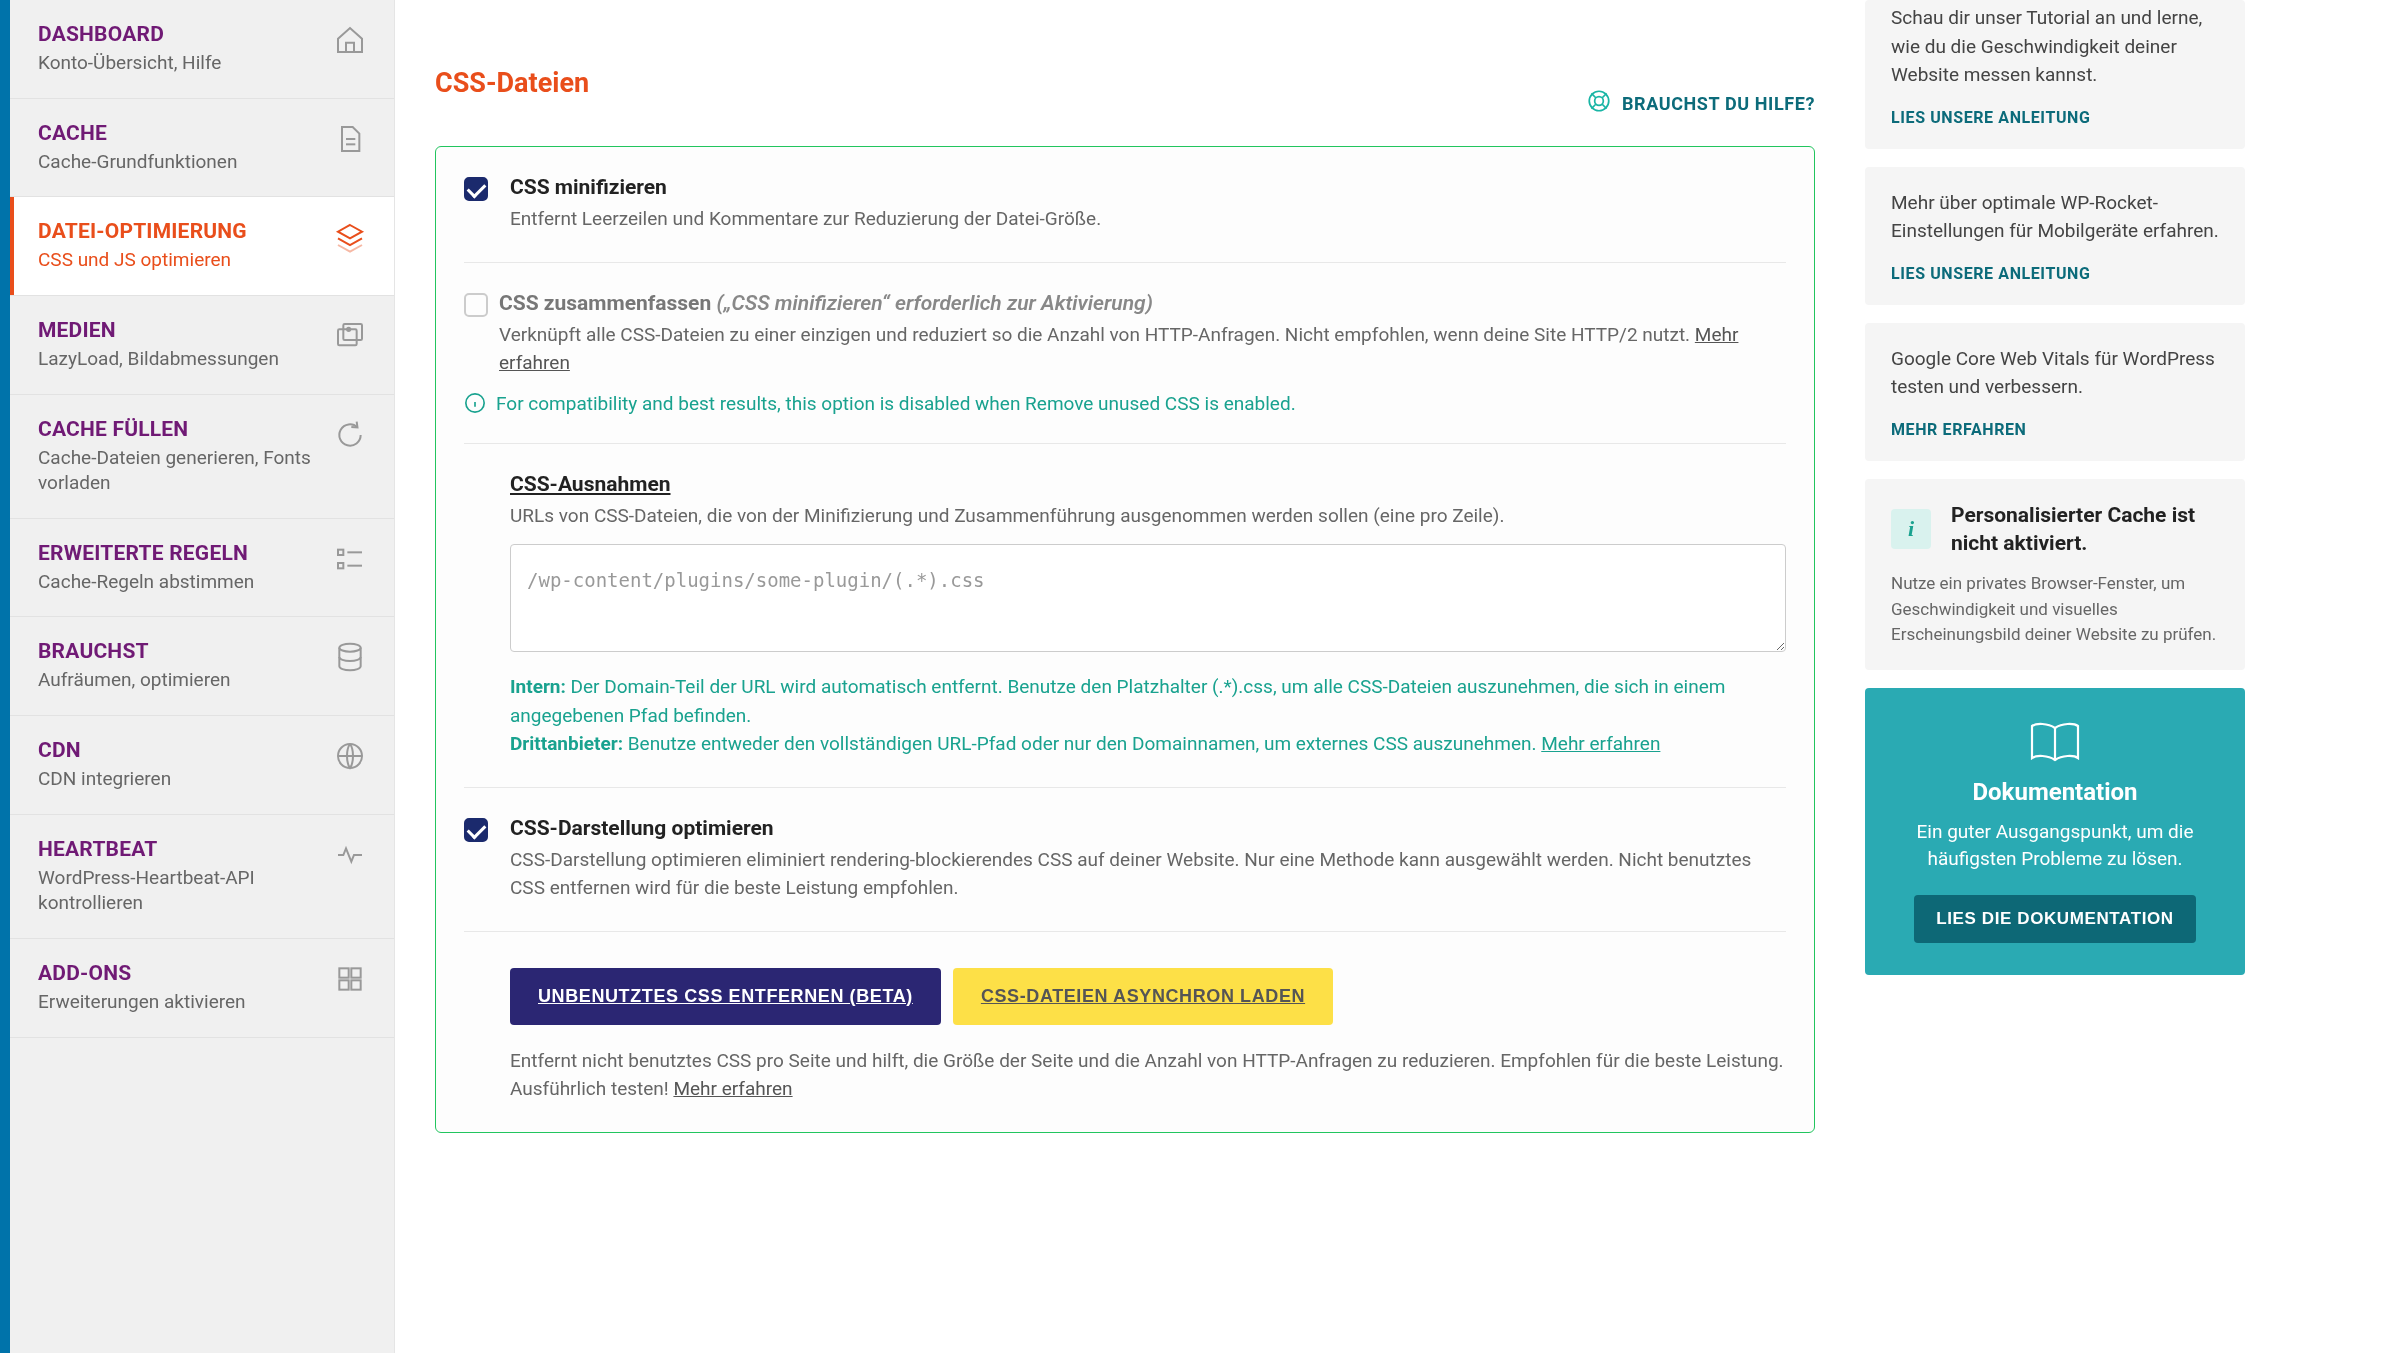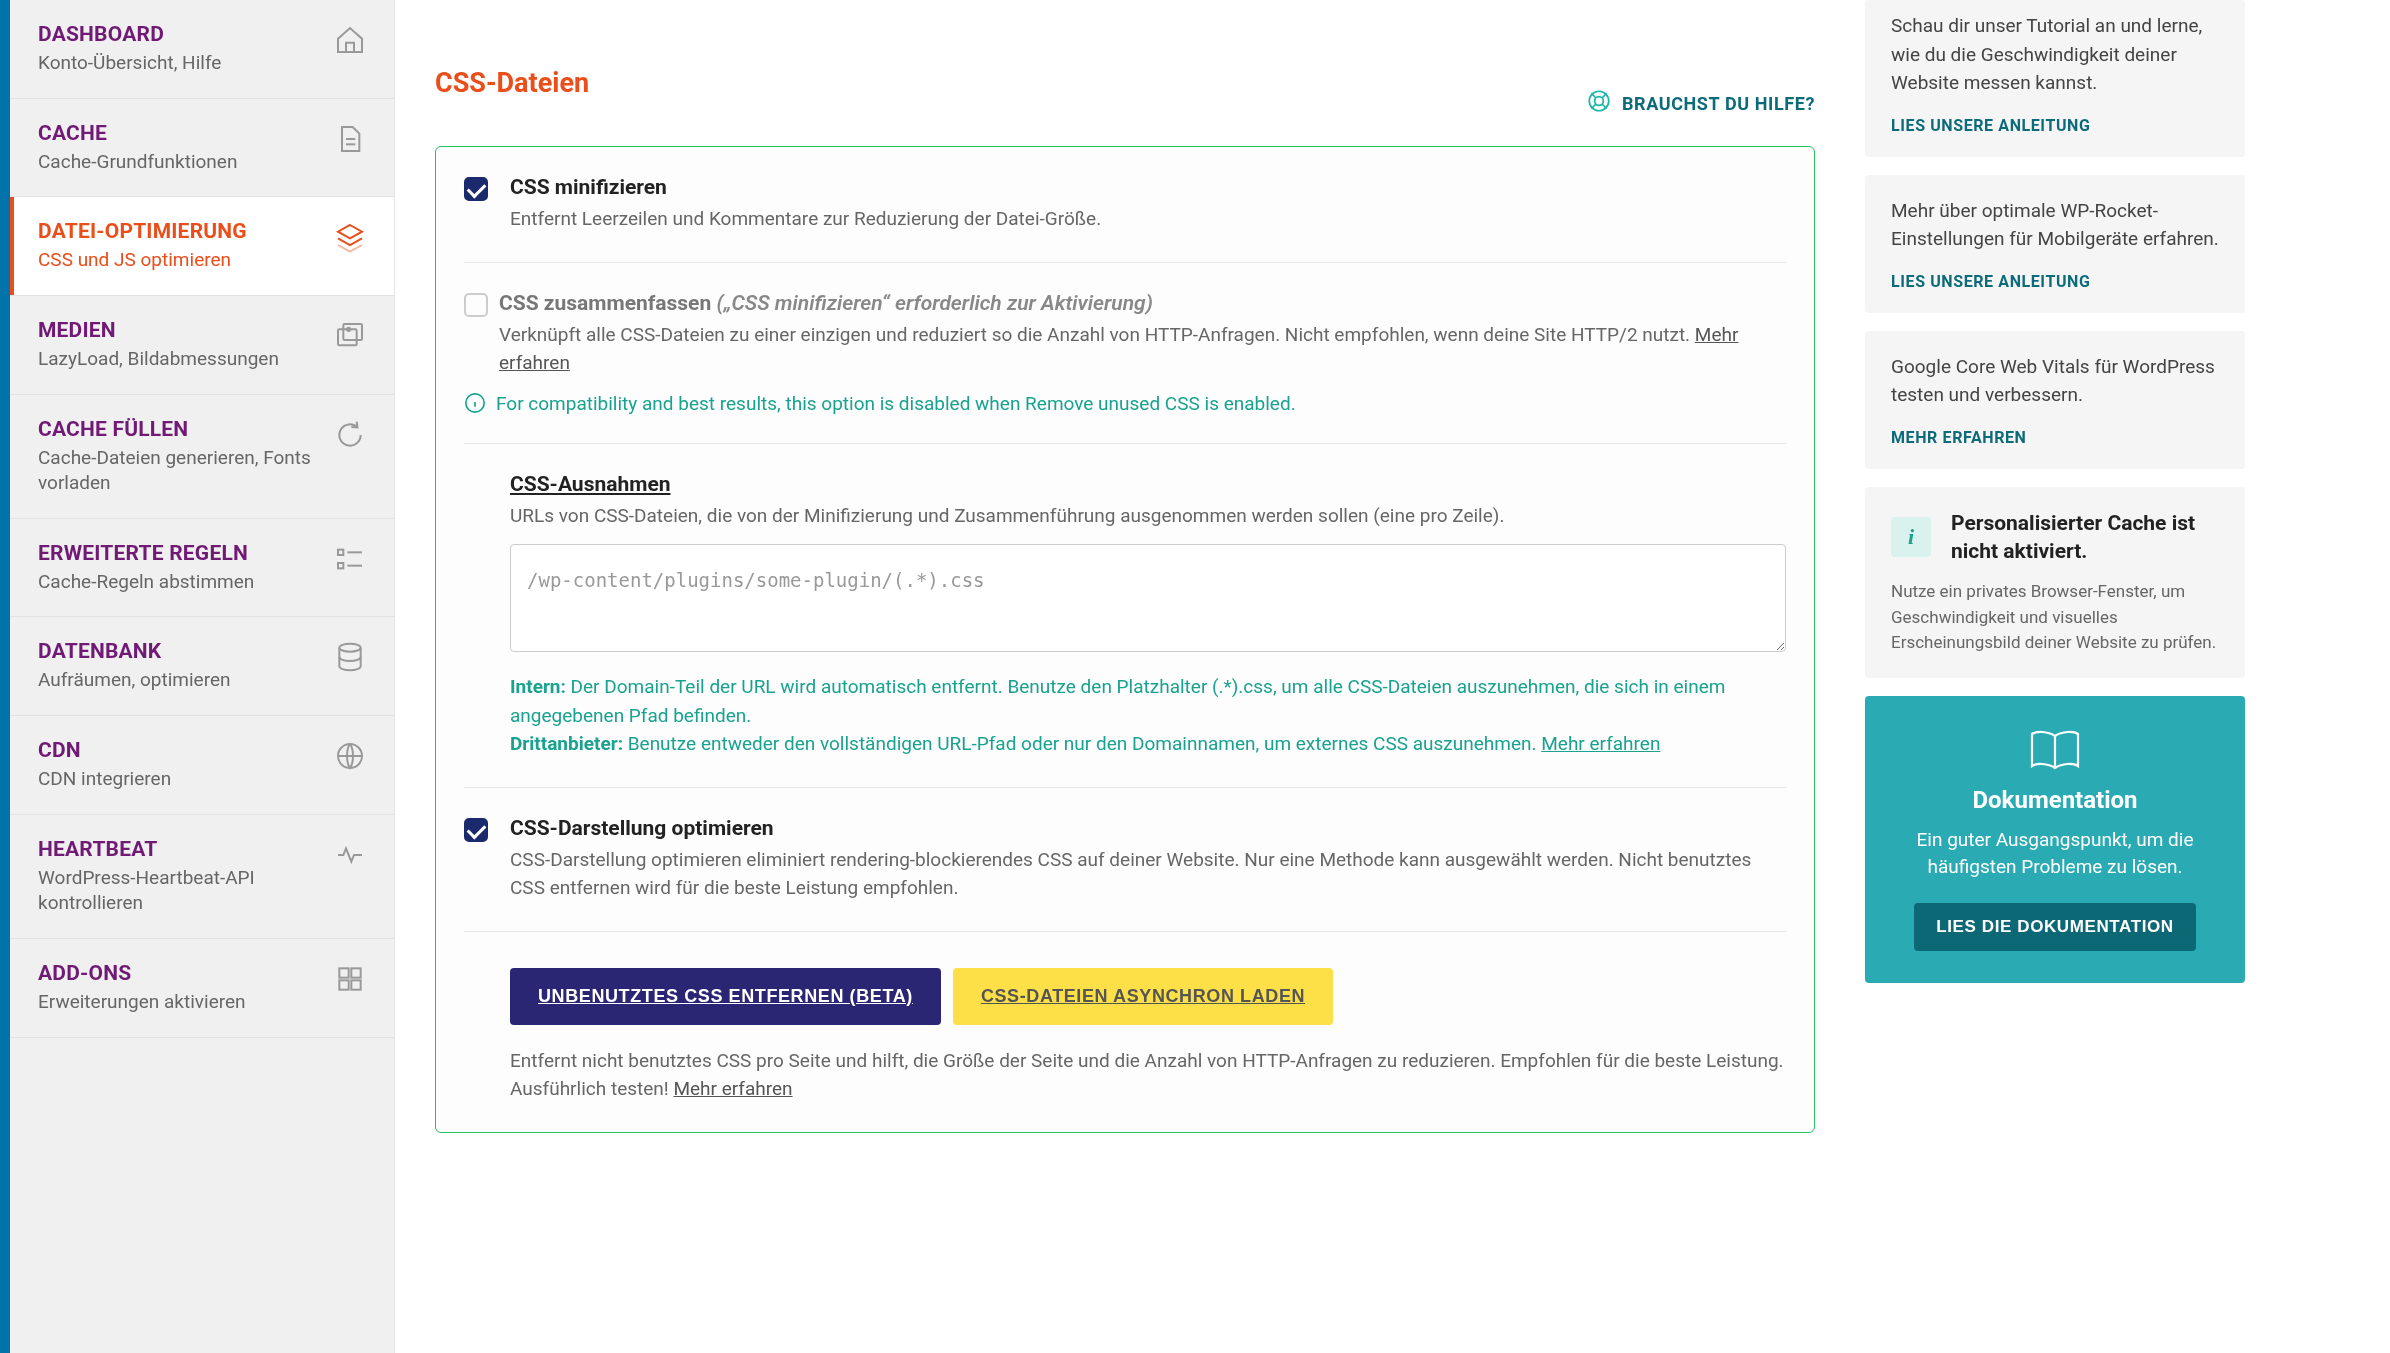--- a/index.html
+++ b/index.html
@@ -139,21 +139,21 @@
         </div>
         <span class="icon"><svg viewBox="0 0 24 24">
             <rect x="3" y="5" width="4" height="4"></rect>
             <rect x="3" y="15" width="4" height="4"></rect>
             <line x1="10" y1="7" x2="21" y2="7"></line>
             <line x1="10" y1="17" x2="21" y2="17"></line>
           </svg></span>
       </div>
       <div class="sidebar-item">
         <div class="text">
-          <span class="title">DATENBANK</span>
+          <span class="title">BRAUCHST</span>
           <span class="sub">Aufräumen, optimieren</span>
         </div>
         <span class="icon"><svg viewBox="0 0 24 24">
             <ellipse cx="12" cy="5" rx="8" ry="3"></ellipse>
             <path d="M4 5 V19 A8 3 0 0 0 20 19 V5"></path>
             <path d="M4 12 A8 3 0 0 0 20 12"></path>
           </svg></span>
       </div>
       <div class="sidebar-item">
         <div class="text">
@@ -275,21 +275,21 @@
             <span>Entfernt nicht benutztes CSS pro Seite und hilft, die Größe der Seite und die Anzahl von HTTP-Anfragen zu reduzieren. Empfohlen für die beste Leistung. Ausführlich testen!</span>
             <a href="#">Mehr erfahren</a>
           </div>
         </div>
       </div>
 
     </div>
   </main>
 
   <aside class="rightcol">
-    <div class="card" style="padding-top:12px;">
+    <div class="card" style="padding-top:4px;">
       <p class="ctext">Schau dir unser Tutorial an und lerne, wie du die Geschwindigkeit deiner Website messen kannst.</p>
       <a href="#" class="clink">LIES UNSERE ANLEITUNG</a>
     </div>
     <div class="card">
       <p class="ctext">Mehr über optimale WP-Rocket-Einstellungen für Mobilgeräte erfahren.</p>
       <a href="#" class="clink">LIES UNSERE ANLEITUNG</a>
     </div>
     <div class="card">
       <p class="ctext">Google Core Web Vitals für WordPress testen und verbessern.</p>
       <a href="#" class="clink">MEHR ERFAHREN</a>

